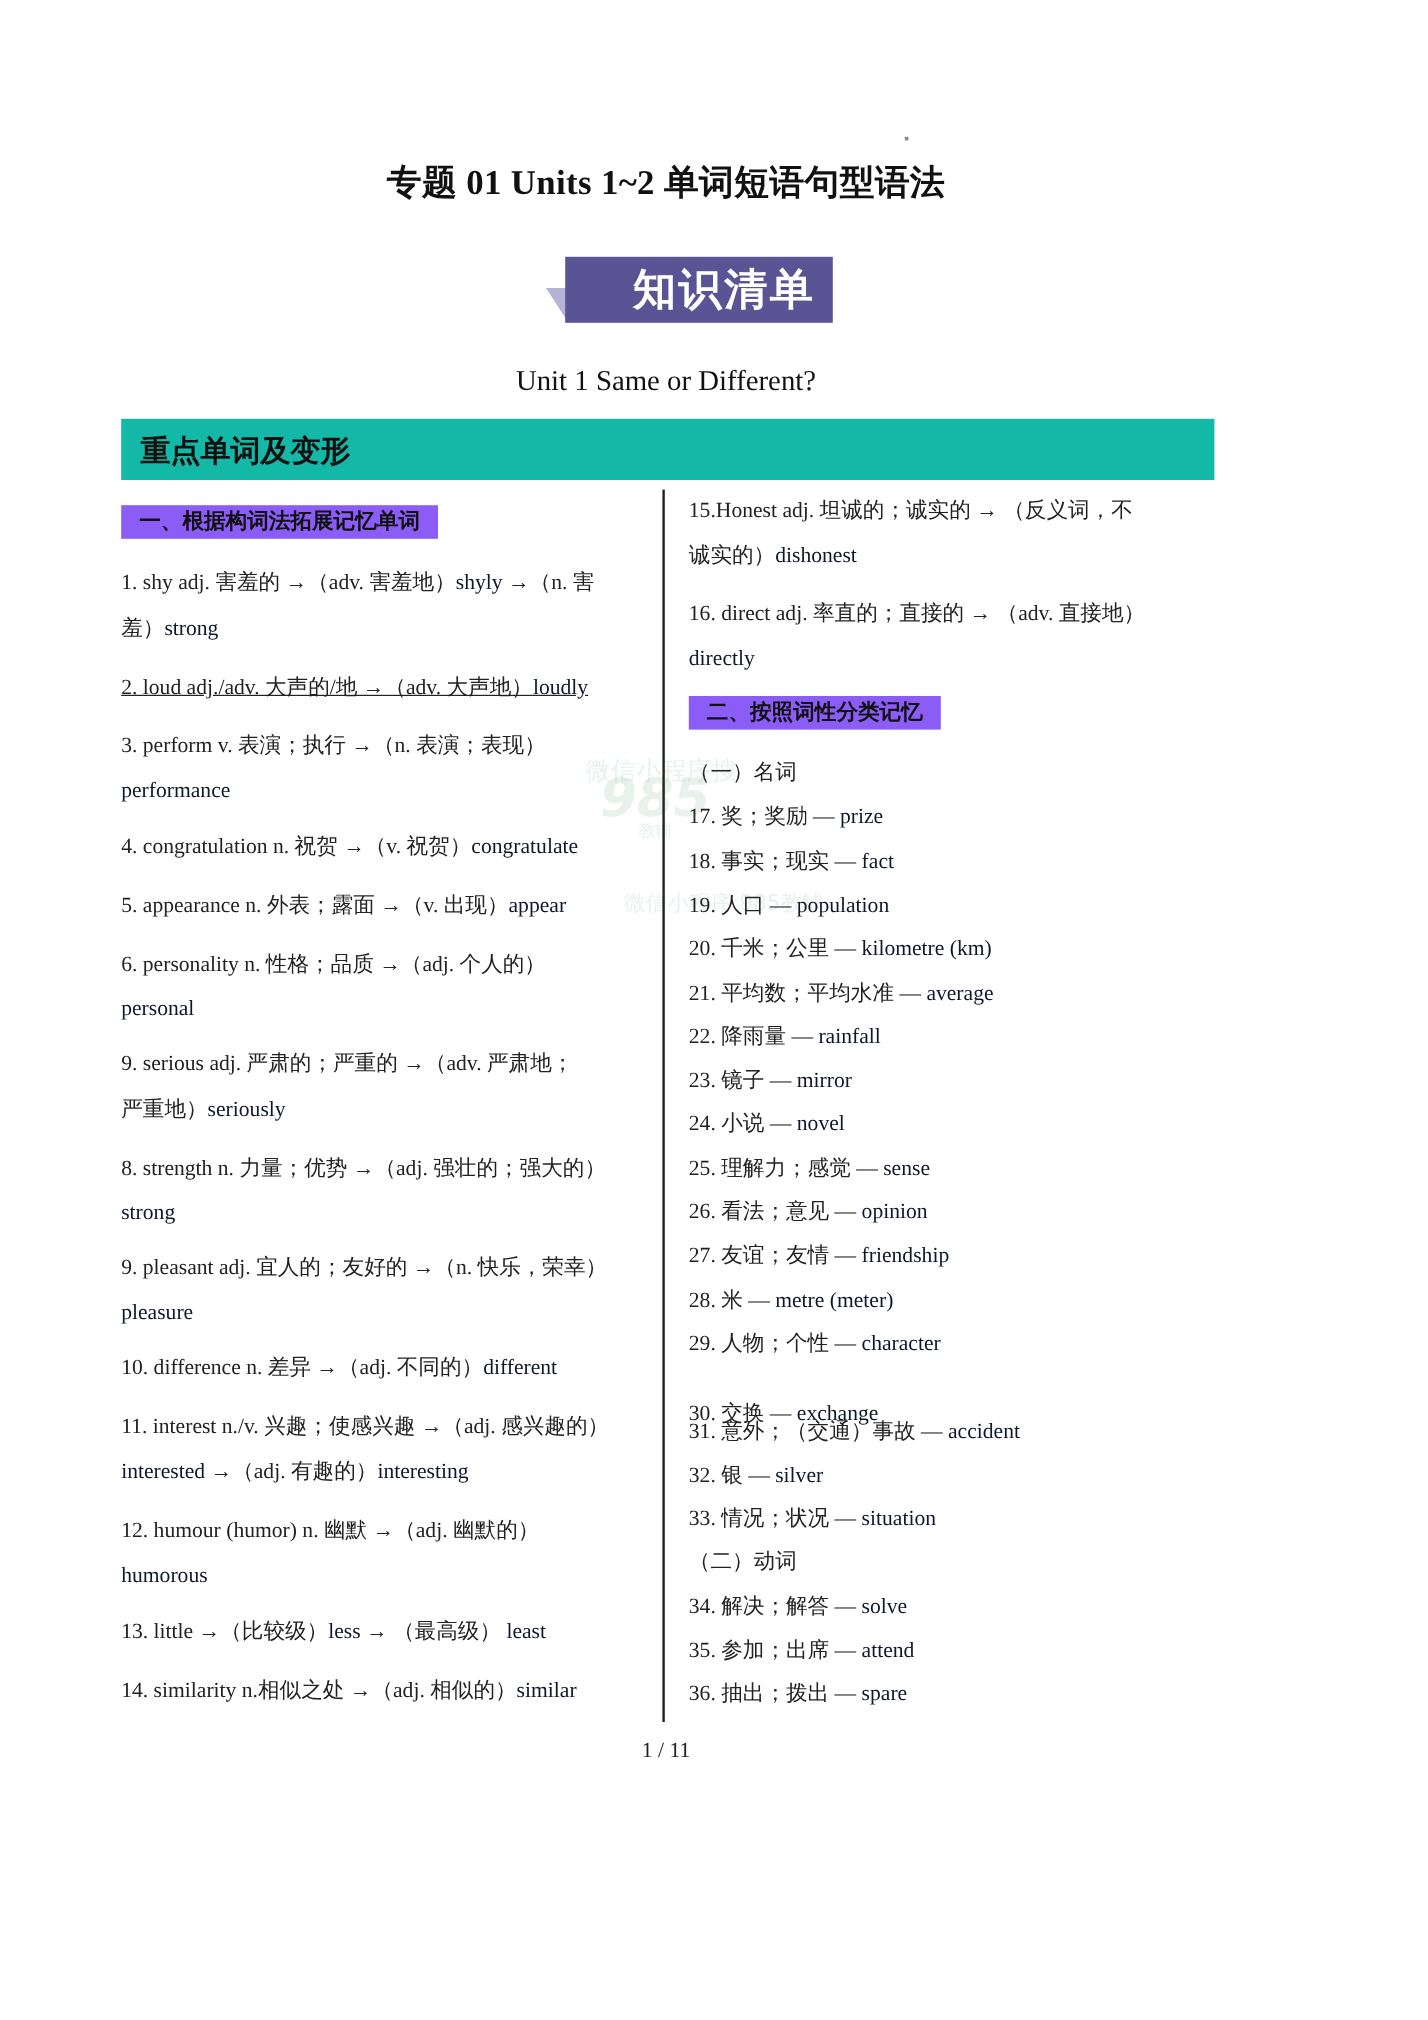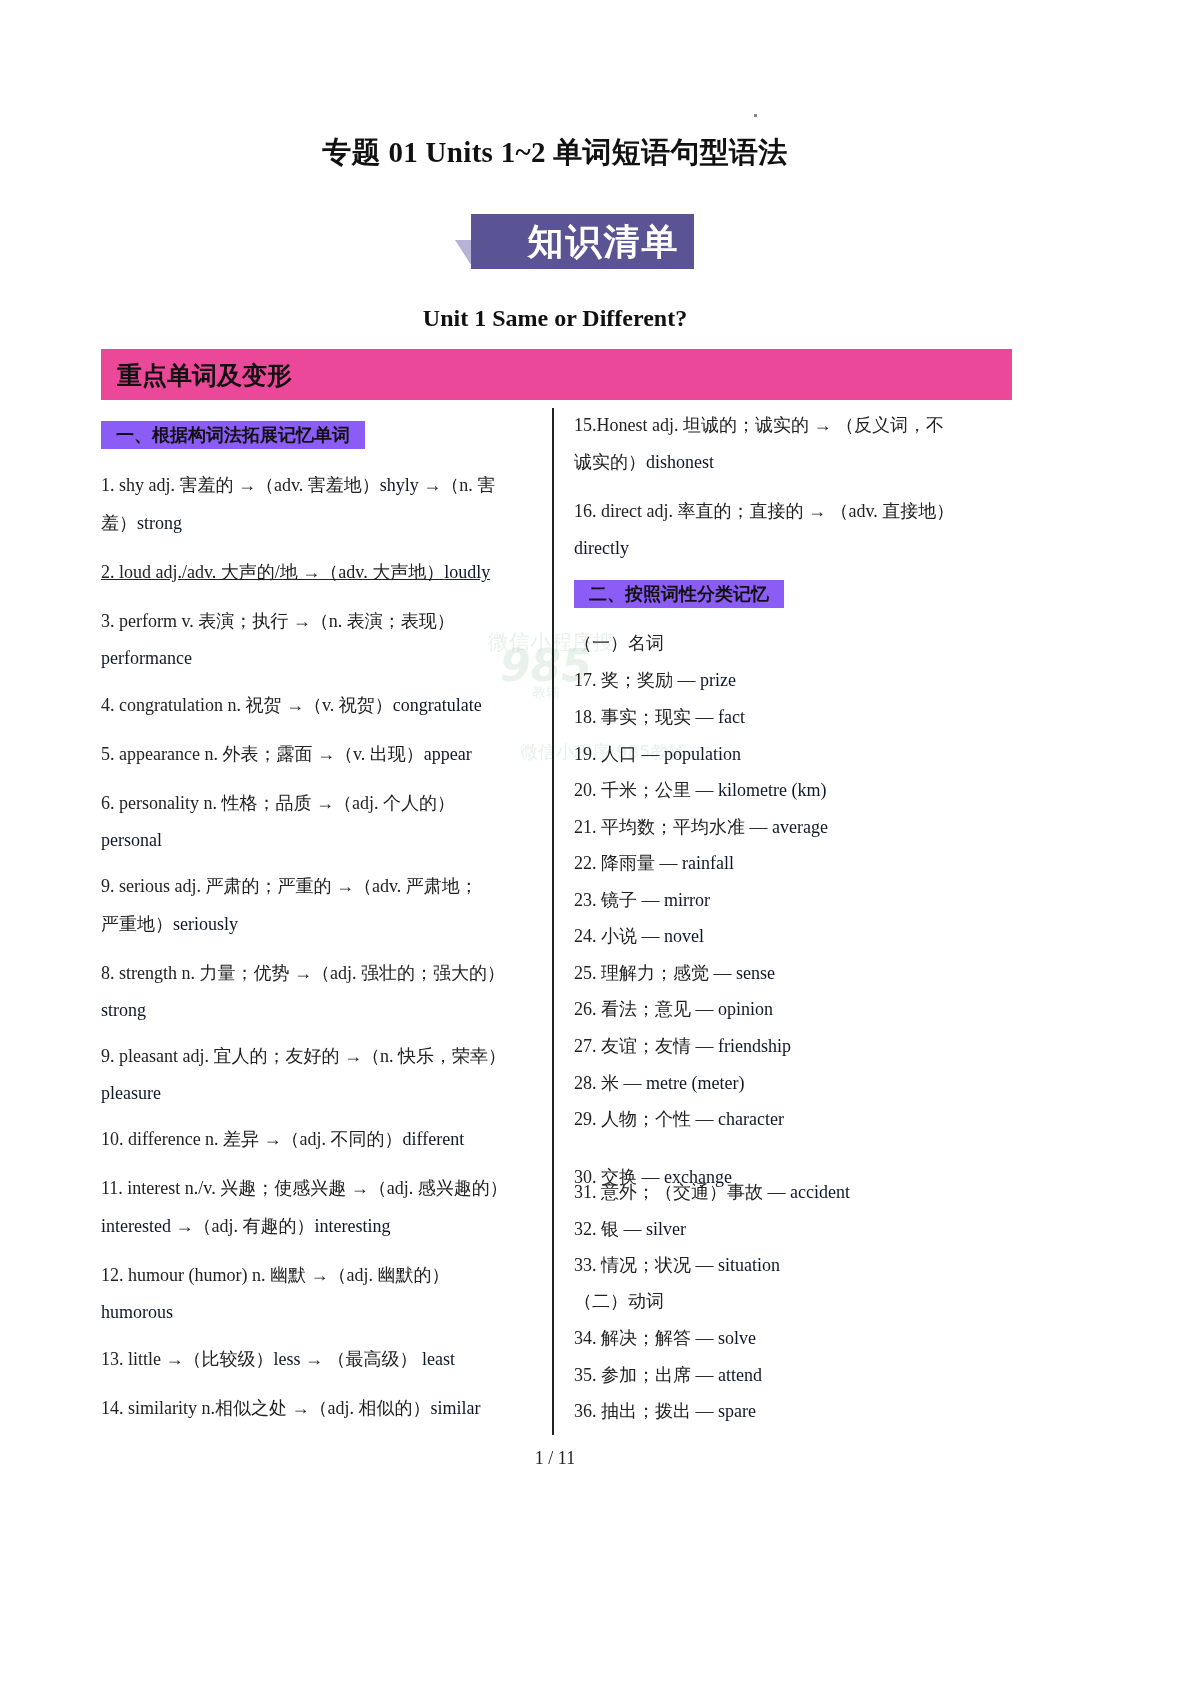--- a/index.html
+++ b/index.html
@@ -8,23 +8,23 @@
   .doc-title { position: absolute; top: 133px; left: 0; width: 1110px; text-align: center;
                font-size: 29px; font-weight: bold; color: #111; letter-spacing: 0.3px; }
   .dot { position: absolute; top: 114px; left: 754px; width: 3px; height: 3px; background: #888; }
   .banner-wrap { position: absolute; top: 214px; left: 452px; width: 200px; height: 55px; }
   .banner-tri2 { position: absolute; left: 3px; top: 26px; width: 18px; height: 28px;
                  background: #b6b3d6; clip-path: polygon(0 0, 100% 0, 100% 100%); }
   .banner { position: absolute; left: 19px; top: 0; width: 181px; height: 55px; background: #5b5494;
             color: #fff; font-family: "DejaVu Sans", sans-serif; font-weight: bold; font-size: 36px;
             text-align: center; line-height: 55px; letter-spacing: 2px; padding-left: 42px; }
   .unit-title { position: absolute; top: 305px; left: 0; width: 1110px; text-align: center;
-                font-size: 24px; font-weight: bold; color: #111; }
+                font-size: 24px; font-weight: normal; color: #111; }
   .section-bar { position: absolute; top: 349px; left: 101px; width: 911px; height: 51px;
-                 background: #ec4899; }
+                 background: #14b8a6; }
   .section-bar span { position: absolute; left: 16px; top: 0; line-height: 53px; font-size: 25px;
                       font-weight: bold; font-family: "DejaVu Sans", sans-serif; color: #111; }
   .divider { position: absolute; left: 552px; top: 408px; width: 2px; height: 1027px; background: #222; }
   .hl { position: absolute; background: #8b5cf6; font-family: "DejaVu Sans", sans-serif;
         font-weight: bold; font-size: 18px; color: #111; padding: 0 15px; line-height: 28px; height: 28px; }
   .line { position: absolute; font-size: 18px; white-space: nowrap; color: #222; line-height: 24px; }
   .red { color: #0f172a; }
   .page-num { position: absolute; top: 1448px; left: 0; width: 1110px; text-align: center;
               font-size: 18px; color: #222; }
   .wm { position: absolute; color: rgba(150,190,170,0.22); font-family: "DejaVu Sans", sans-serif;

